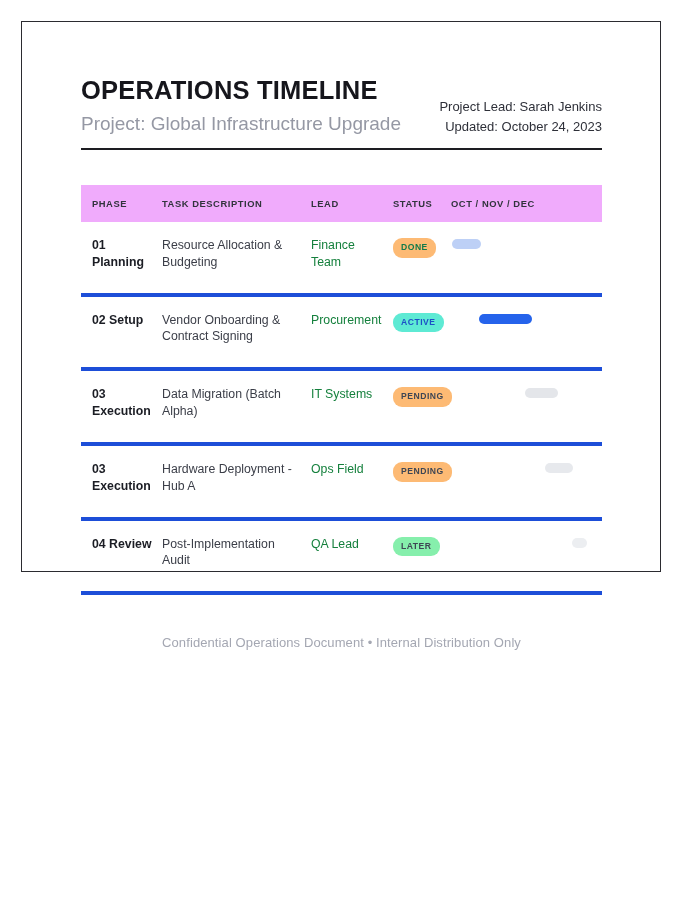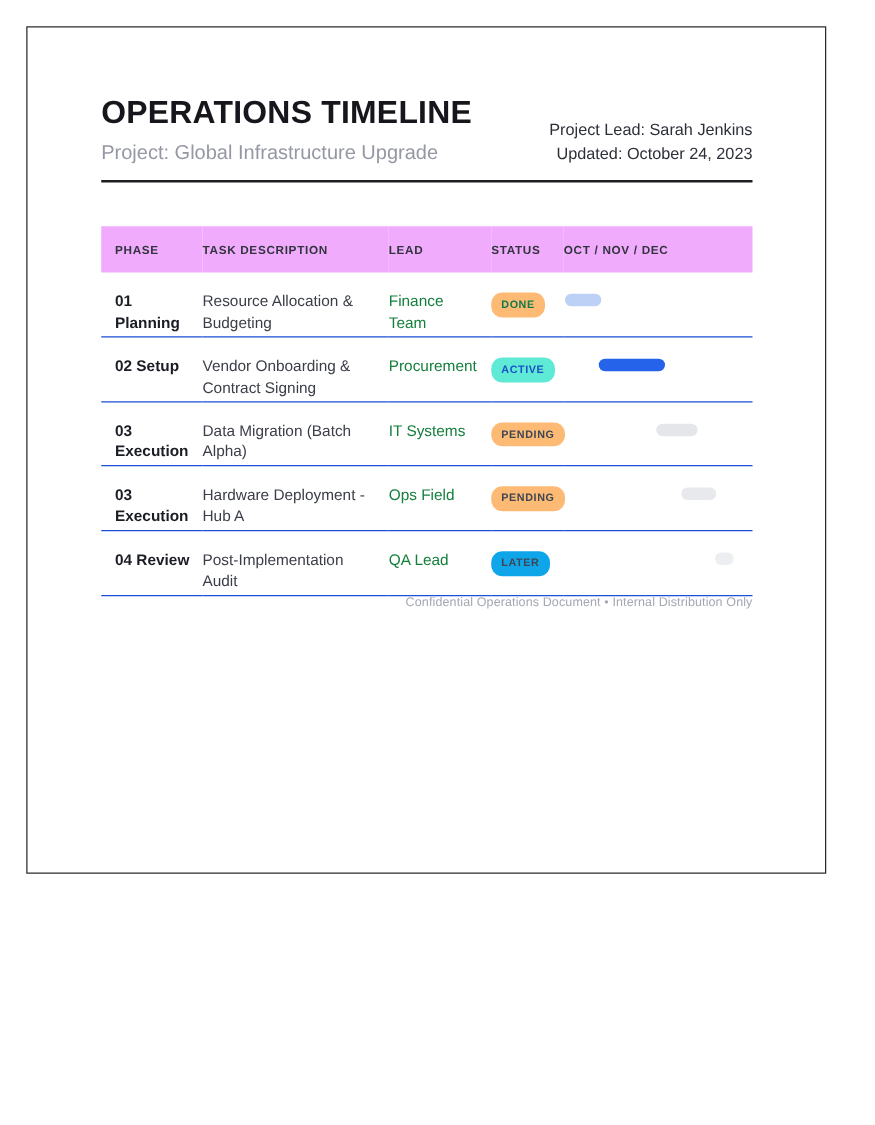--- a/index.html
+++ b/index.html
@@ -12,21 +12,21 @@
     height: 900px;
     font-family: "Liberation Sans", sans-serif;
     -webkit-font-smoothing: antialiased;
   }
 
   .page-frame {
     position: absolute;
     left: 21px;
     top: 21px;
     width: 640px;
-    height: 678px;
+    height: 551px;
     border: 1.4px solid #2b2b30;
     background: #ffffff;
     box-sizing: border-box;
   }
 
   .doc-inner {
     position: absolute;
     left: 59px;
     top: 54px;
     width: 521px;
@@ -43,21 +43,21 @@
   }
   .doc-title {
     font-size: 25.5px;
     font-weight: bold;
     letter-spacing: 0.2px;
     color: #16161c;
     line-height: 1.1;
     margin: 0 0 9px 0;
   }
   .doc-subtitle {
-    font-size: 16px;
+    font-size: 19px;
     color: #9598a4;
     font-weight: normal;
     line-height: 1.2;
     margin: 0;
   }
   .meta-block {
     position: absolute;
     right: 0;
     bottom: 11px;
     text-align: right;
@@ -85,22 +85,22 @@
   }
   .tl-table thead th:first-child { padding-left: 11px; }
 
   .col-phase   { width: 81px; }
   .col-task    { width: 149px; }
   .col-lead    { width: 82px; }
   .col-status  { width: 58px; }
   .col-chart   { width: 151px; }
 
   .tl-table tbody td {
-    border-bottom: 1px solid #1d4ed8;
-    padding: 15px 0 2px 0;
+    border-bottom: 4px solid #1d4ed8;
+    padding: 15px 0 22px 0;
     vertical-align: top;
     font-size: 12.3px;
     line-height: 1.37;
   }
   .tl-table tbody td.c-phase {
     padding-left: 11px;
     font-weight: bold;
     color: #1b1d24;
     padding-right: 8px;
   }
@@ -125,39 +125,40 @@
     font-size: 8.6px;
     font-weight: bold;
     letter-spacing: 0.5px;
     padding: 4px 8px 4px 8px;
     border-radius: 9px;
     white-space: nowrap;
   }
   .badge.done    { background: #fdba74; color: #127a4a; }
   .badge.active  { background: #5eead4; color: #1c4fc6; }
   .badge.pending { background: #fdba74; color: #3e4654; }
-  .badge.later   { background: #0ea5e9; color: #3e4654; }
+  .badge.later   { background: #86efac; color: #3e4654; }
 
   
   .gantt-track {
     position: relative;
     height: 10px;
     width: 151px;
   }
   .gantt-bar {
     position: absolute;
     top: 0;
     height: 10px;
     border-radius: 5px;
   }
 
   
   .doc-footer {
-    text-align: right;
-    font-size: 10px;
+    margin-top: 40px;
+    text-align: center;
+    font-size: 13px;
     color: #a4a7b2;
     letter-spacing: 0.1px;
   }
 </style>
 </head>
 <body>
 
 <div class="page-frame">
   <div class="doc-inner">
 

